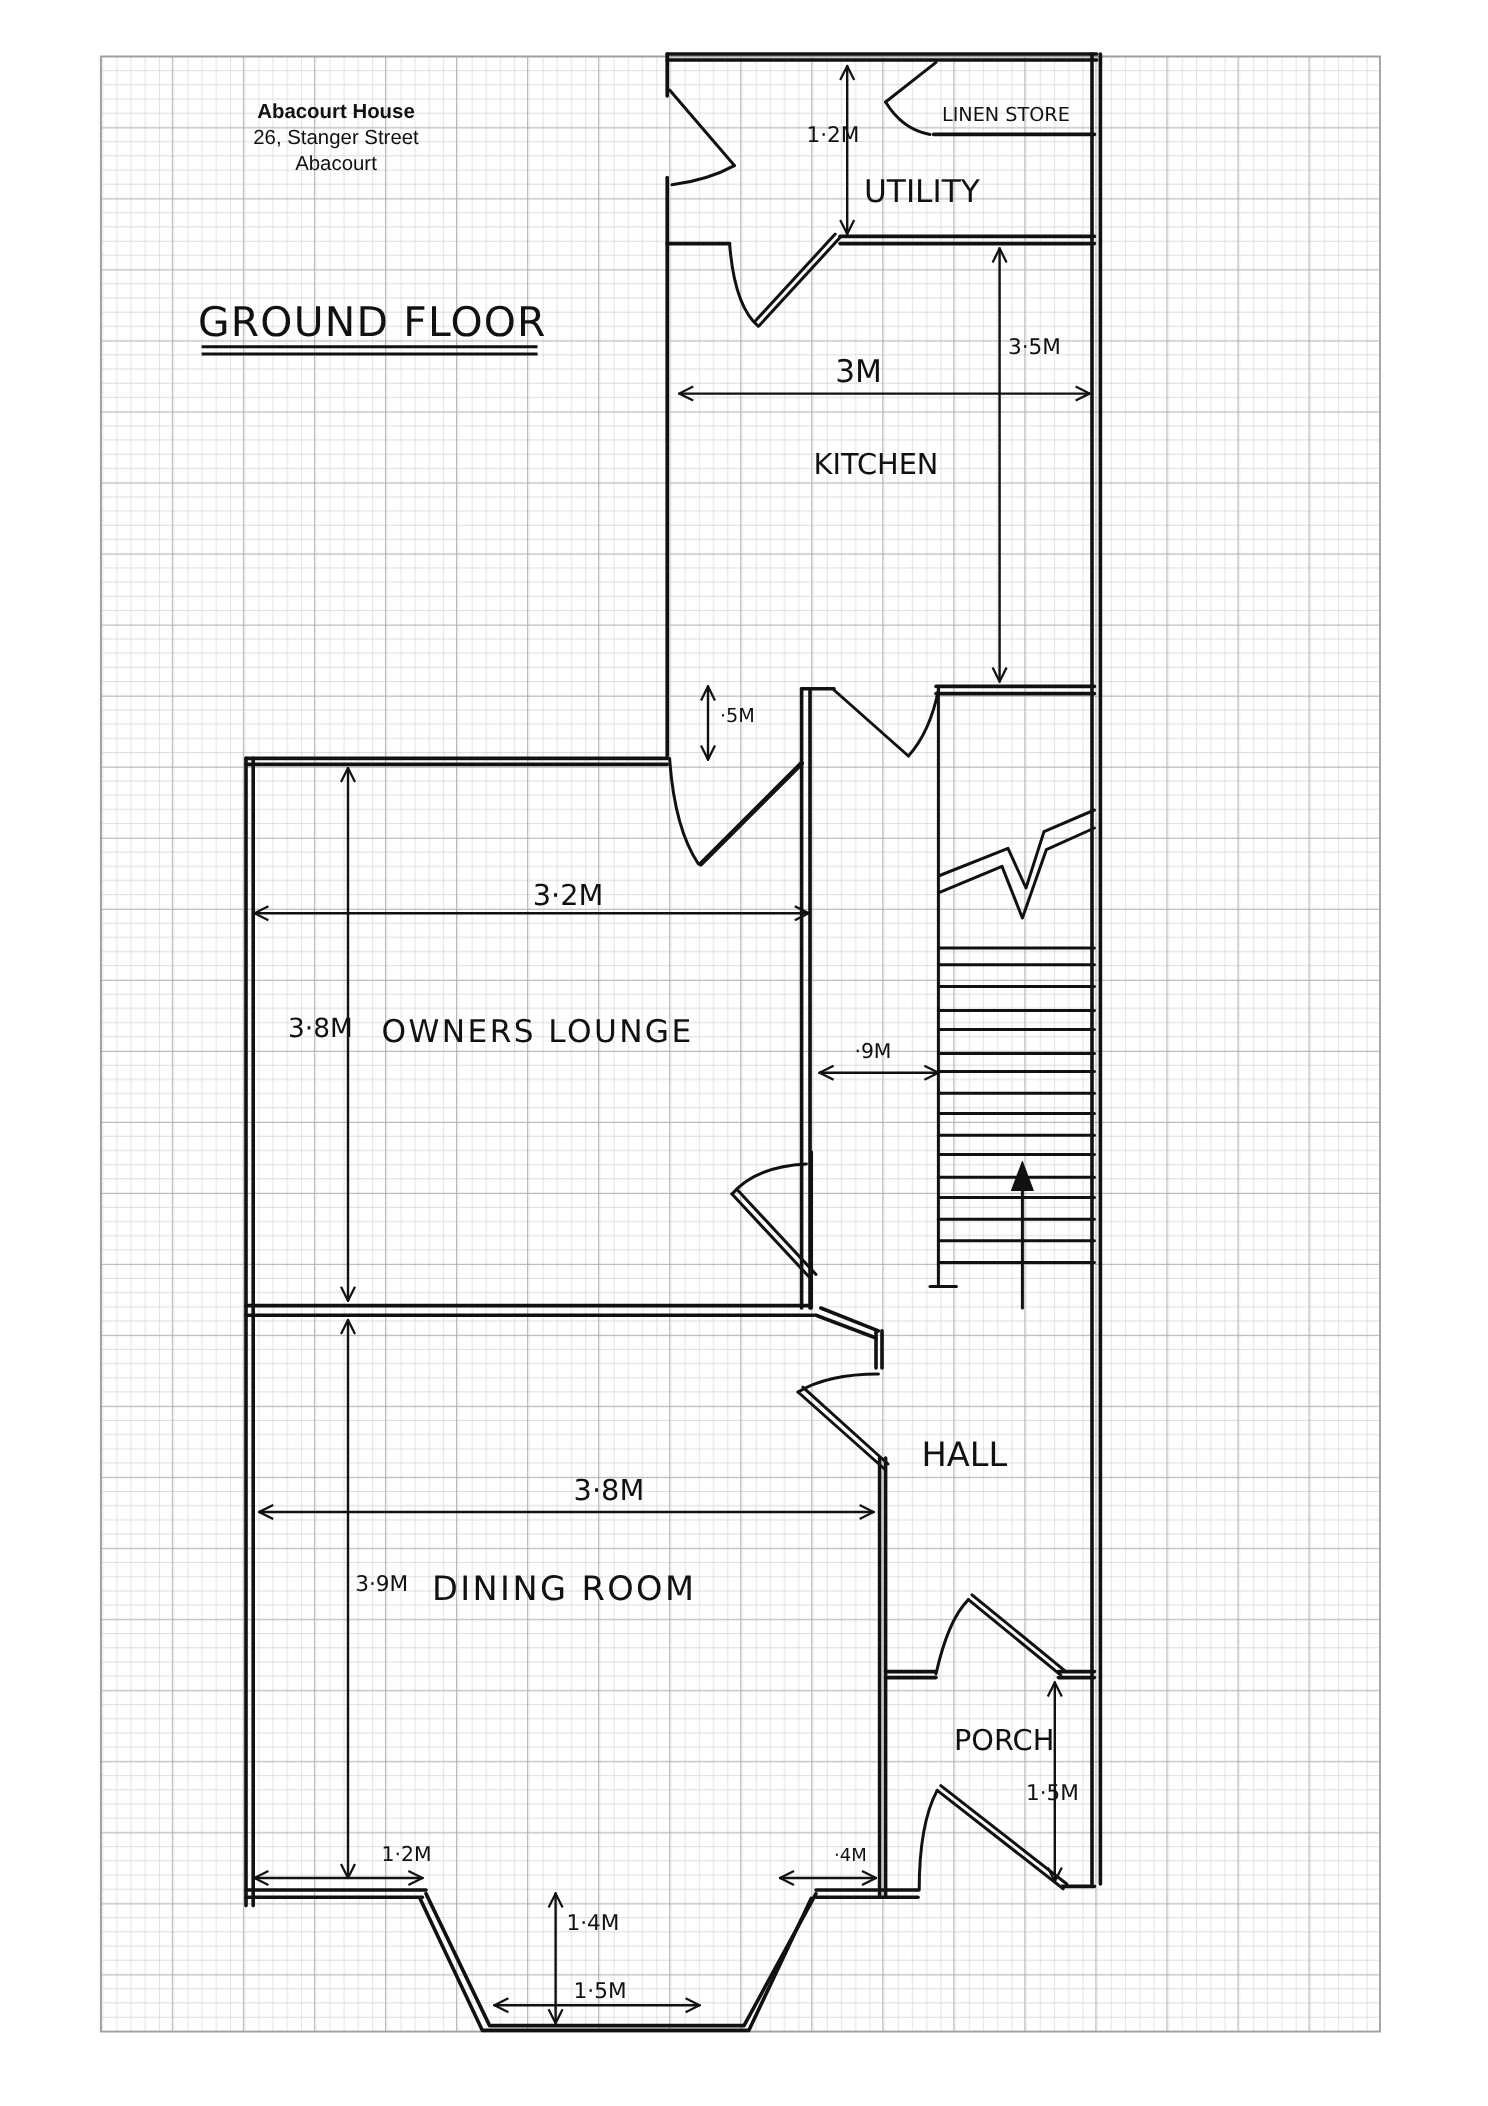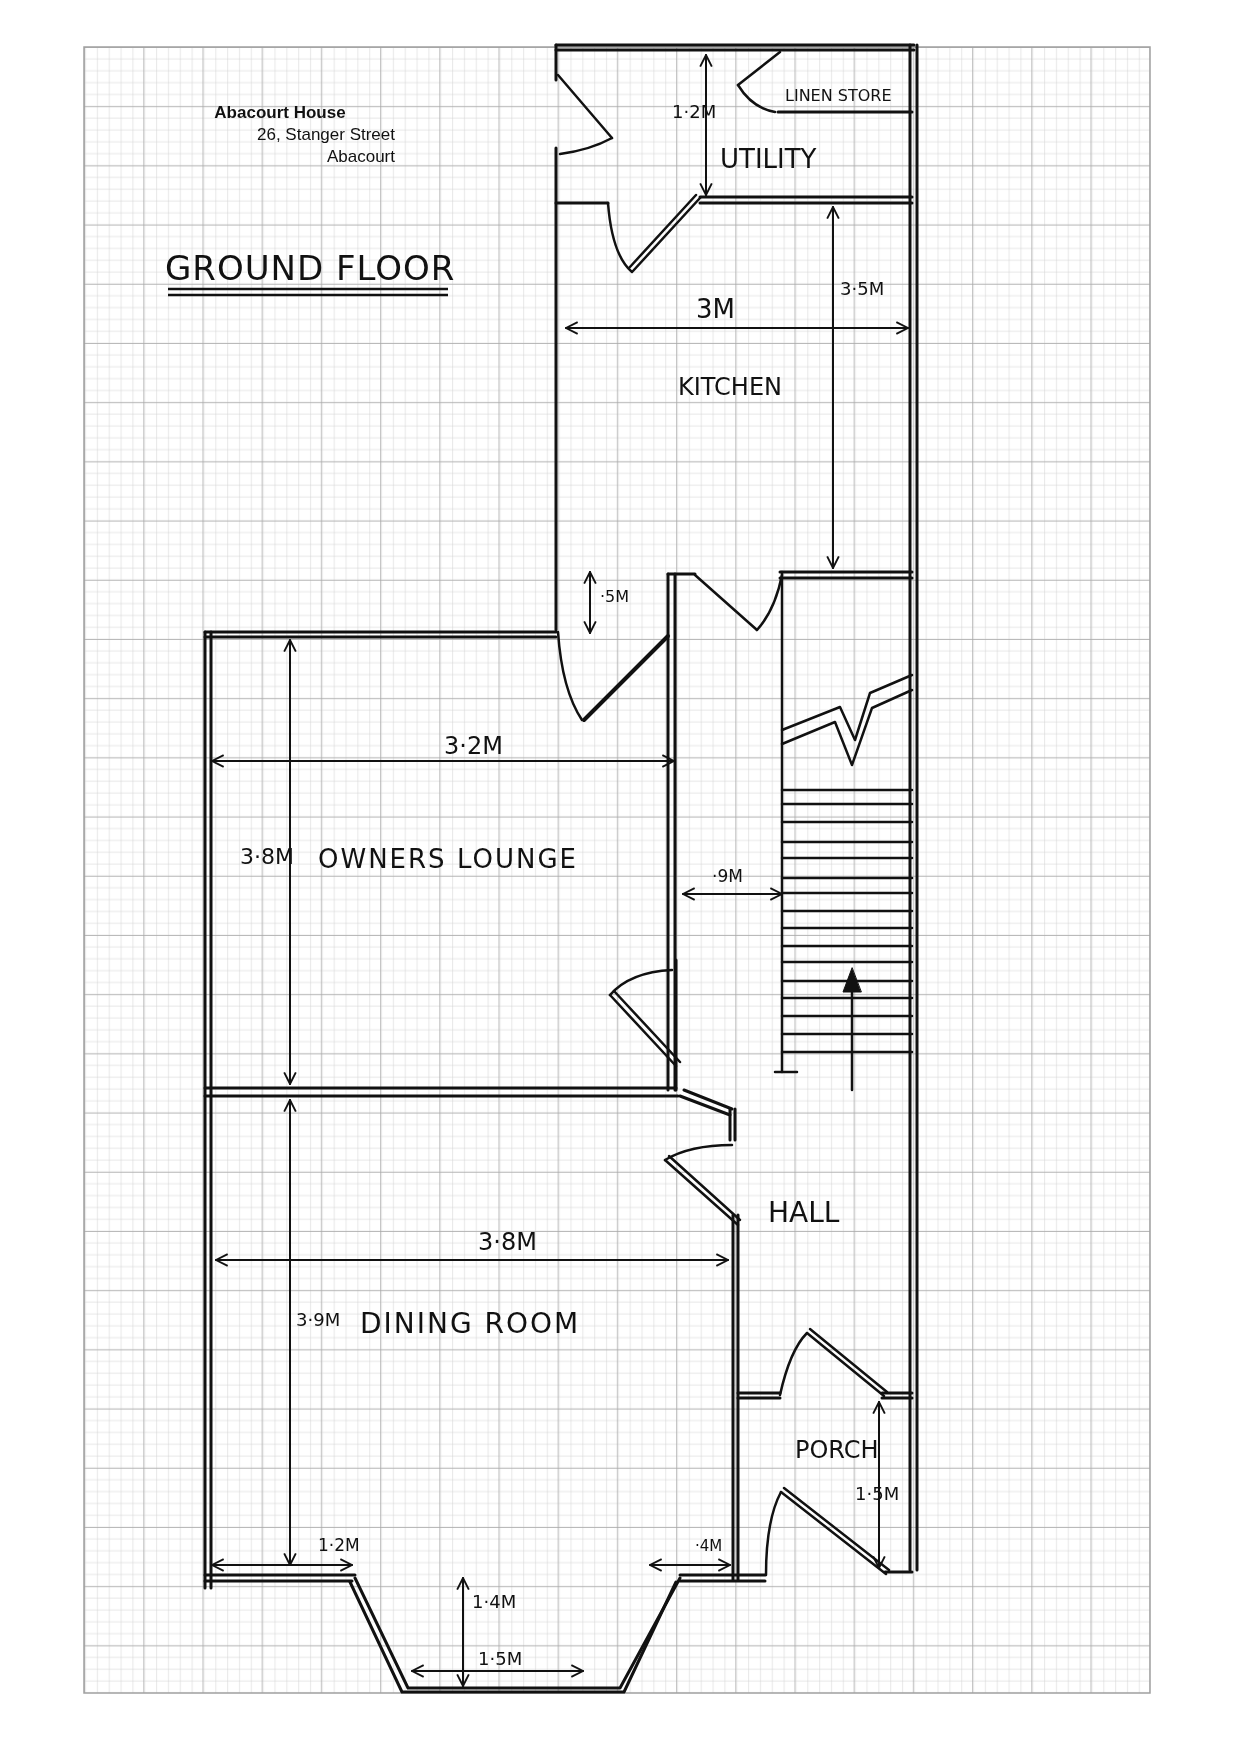--- a/index.html
+++ b/index.html
@@ -1,20 +1,20 @@
 <!DOCTYPE html>
 <html><head>
 <meta charset="utf-8">
 <style>
   html, body { margin:0; padding:0; background:#ffffff; }
   body { width:1240px; height:1755px; position:relative; overflow:hidden; font-family:"Liberation Sans", sans-serif; }
   #sheet { position:absolute; left:0; top:0; width:1240px; height:1755px; }
   .address { position:absolute; left:165px; top:82px; width:230px; text-align:center; color:#111; font-family:"Liberation Sans", sans-serif; }
-  .address .l1 { font-weight:bold; font-size:17px; line-height:22px;margin-top:20px; }
-  .address .l2, .address .l3 { font-size:17px; line-height:22px;text-align:right; }
+  .address .l1 { font-weight:bold; font-size:17px; line-height:22px; }
+  .address .l2, .address .l3 { font-size:17px; line-height:22px; }
   svg text { font-family:"DejaVu Sans", sans-serif; fill:#111; }
 </style>
 </head>
 <body>
 
 <div id="sheet">
   <svg width="1240" height="1755" viewBox="0 0 1240 1755">
     <defs>
       <pattern id="minor" x="84" y="47" width="11.84" height="11.84" patternUnits="userSpaceOnUse">
         <path d="M 11.84 0 L 0 0 0 11.84" fill="none" stroke="#cfcfcf" stroke-width="1"></path>

